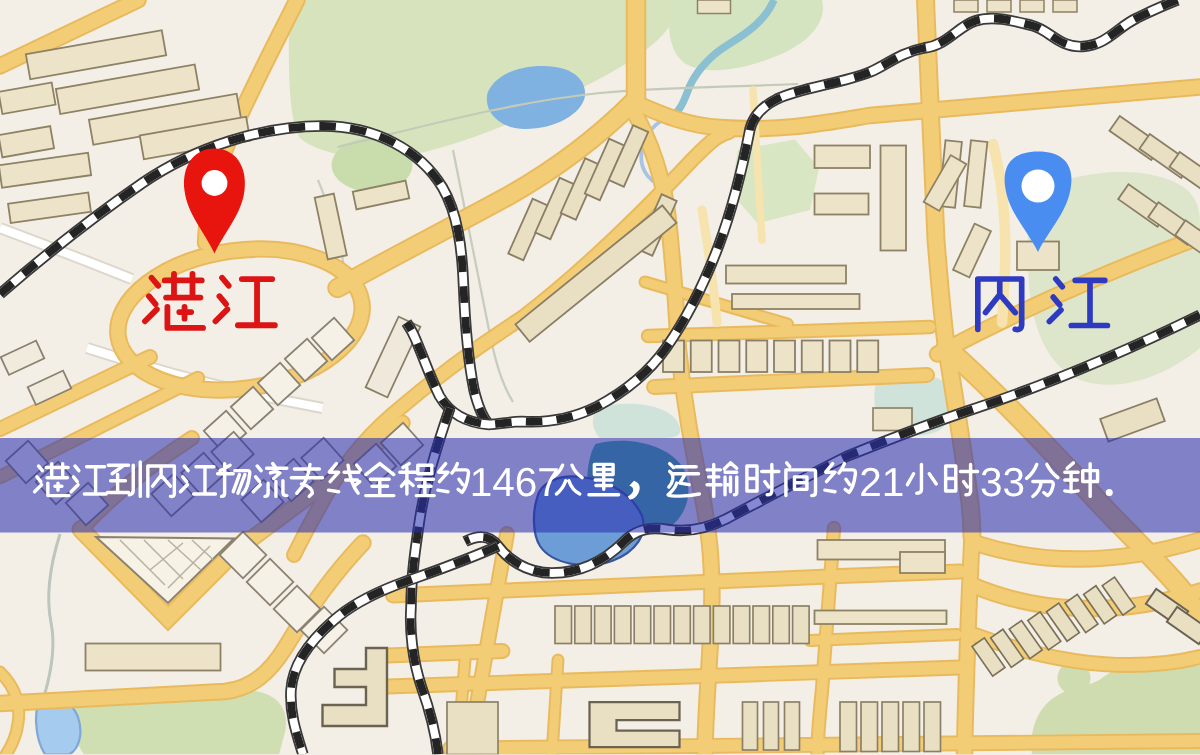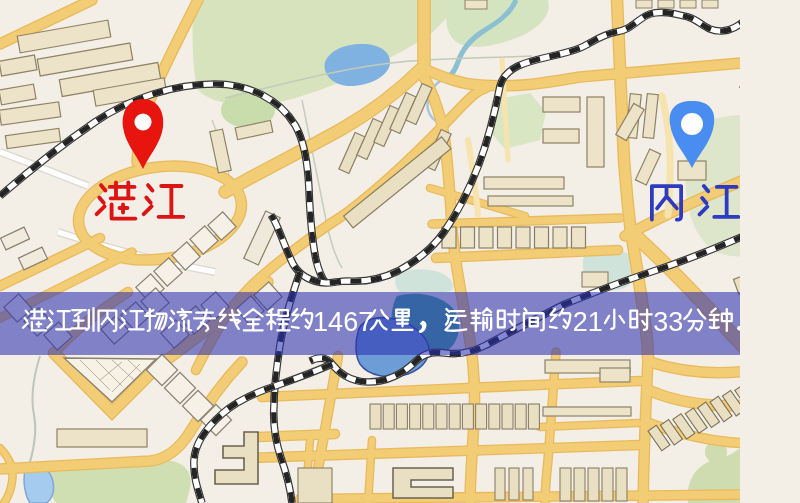--- a/index.html
+++ b/index.html
@@ -1,15 +1,15 @@
 <!DOCTYPE html>
 <html><head><meta charset="utf-8">
 <style>
 html,body{margin:0;padding:0;background:#f3eee6;}
-#map{width:740px;height:503px;position:relative;overflow:hidden;font-family:"Liberation Sans",sans-serif;filter:blur(0.35px);}
+#map{width:800px;height:503px;position:relative;overflow:hidden;font-family:"Liberation Sans",sans-serif;filter:blur(0.35px);}
 </style></head>
 <body>
 
 <div id="map">
 <svg width="800" height="503" viewBox="0 0 800 503">
 <defs>
 
 <symbol id="g-zhan" viewBox="0 0 100 100" overflow="visible">
 <path fill="none" stroke="currentColor" stroke-width="8.8" stroke-linecap="round" stroke-linejoin="round" d="M16,14 l10,12 M12,42 l10,12 M6,80 L24,62 M36,18 h56 M50,8 v36 M78,8 v36 M38,44 h52 M40,58 v32 M40,90 h54 M58,66 h18 M66,58 v18"></path>
 </symbol>

